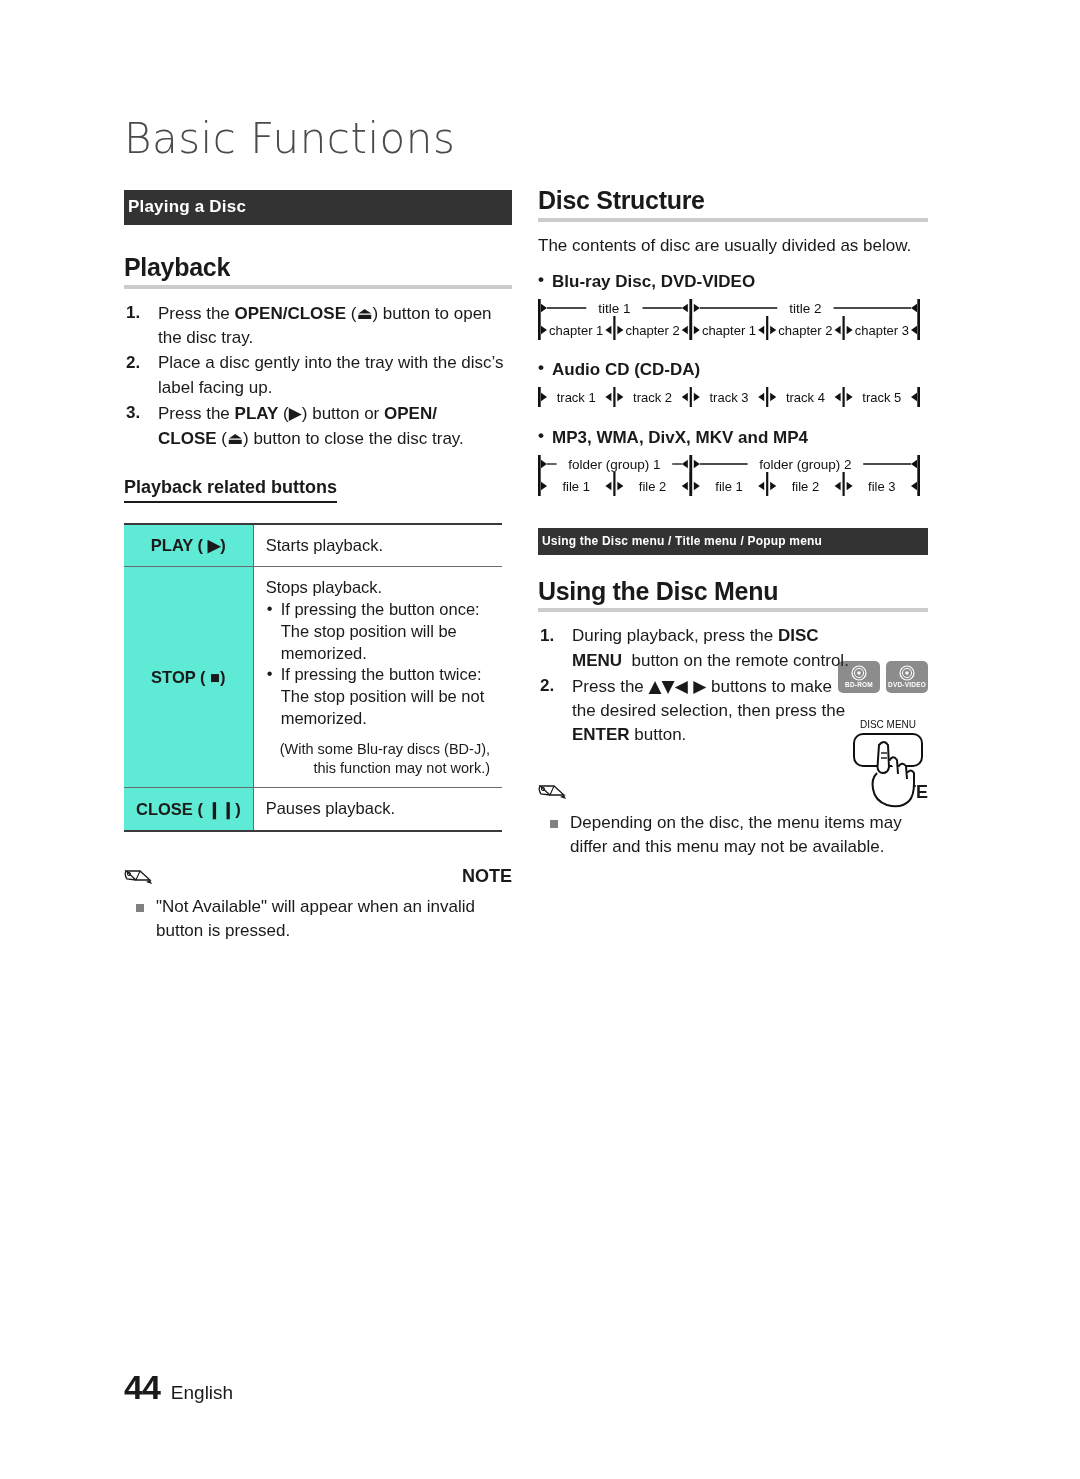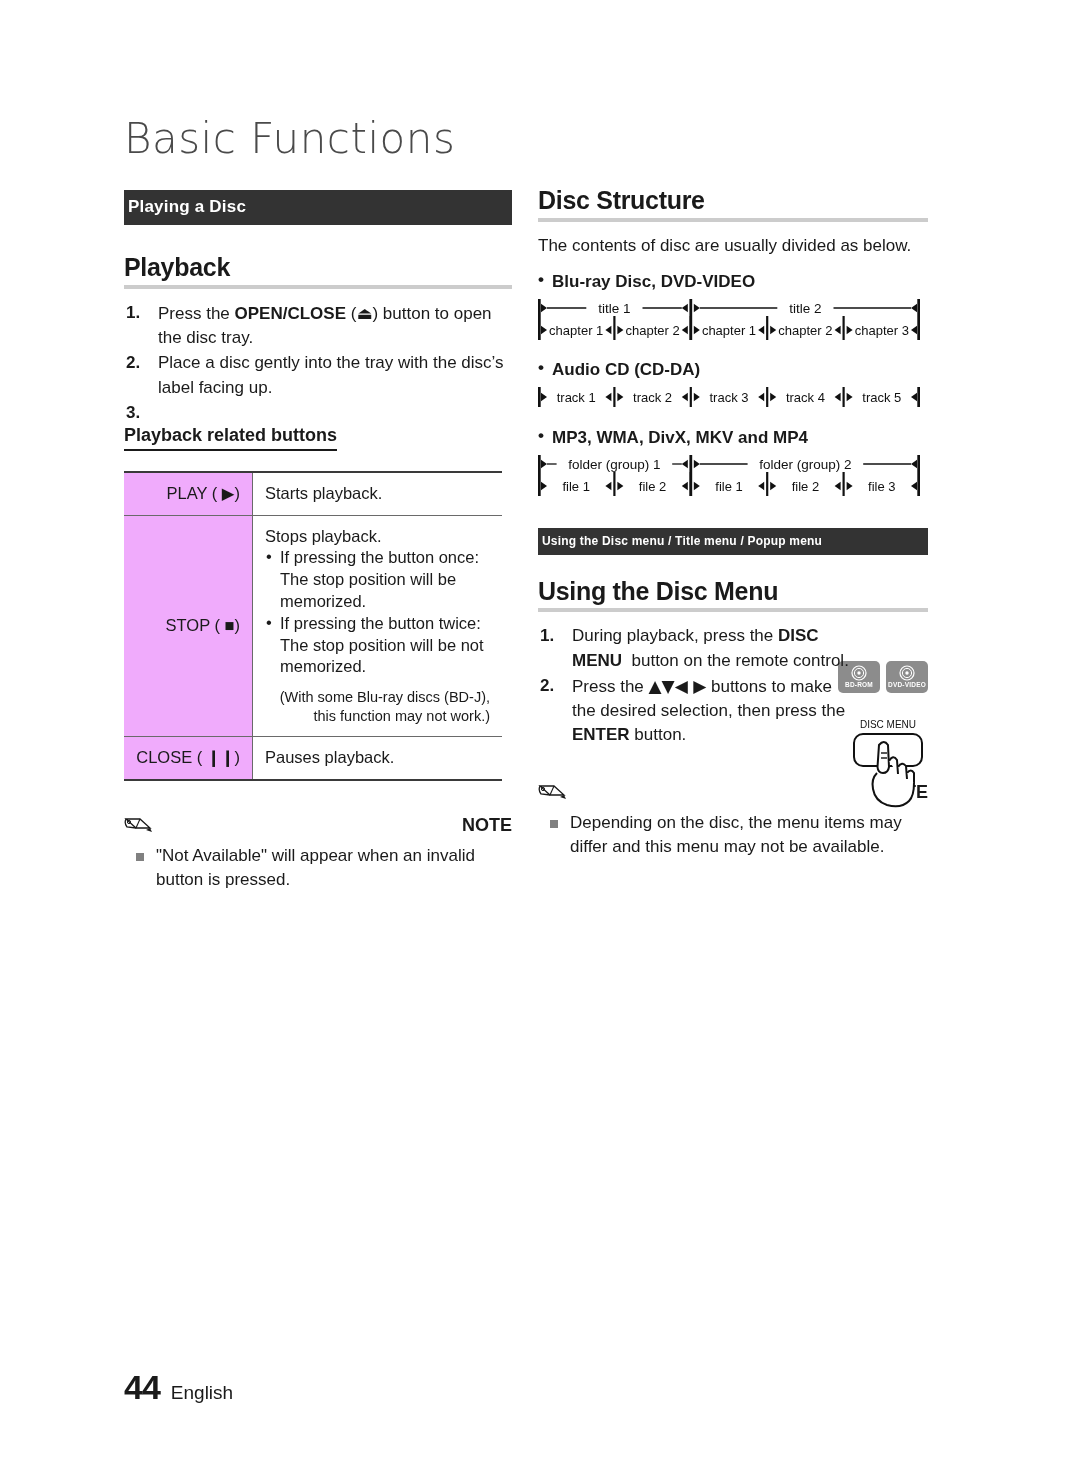--- a/index.html
+++ b/index.html
@@ -122,24 +122,24 @@
     vertical-align: middle;
     padding: 10px 12px;
     border-top: 2px solid #3a3a3a;
     border-bottom: 2px solid #3a3a3a;
   }
   table.btn-table tr:not(:last-child) td { border-bottom: none; }
   table.btn-table tr:not(:first-child) td { border-top: 1.5px solid #6a6a6a; }
   table.btn-table tr:first-child td { border-top: 2.5px solid #3a3a3a; }
   table.btn-table tr:last-child td { border-bottom: 2.5px solid #3a3a3a; }
   td.key {
-    background: #f0abfc;
+    background: #5eead4;
     width: 104px;
-    text-align: right;
-    font-weight: normal;
+    text-align: center;
+    font-weight: bold;
     border-right: 1.5px solid #6a6a6a;
     white-space: nowrap;
   }
   td.desc {
     background: #ffffff;
     line-height: 1.32;
   }
   td.desc .lead { margin: 0; }
   ul.sub {
     list-style: none;
@@ -306,21 +306,21 @@
     <div class="banner">Playing a Disc</div>
 
     <div style="height:28px"></div>
 
     <div class="h2">Playback</div>
     <div class="h2-rule"></div>
 
     <ol class="steps" id="left-steps">
         <li><span class="num">1.</span><span>Press the <b>OPEN/CLOSE</b> (<span class="glyph">⏏</span>) button to open the disc tray.</span></li>
         <li><span class="num">2.</span><span>Place a disc gently into the tray with the disc’s label facing up.</span></li>
-        <li><span class="num">3.</span></li>
+        <li><span class="num">3.</span><span>Press the <b>PLAY</b> (<span class="glyph">▶</span>) button or <b>OPEN/<br>CLOSE</b> (<span class="glyph">⏏</span>) button to close the disc tray.</span></li>
       </ol>
 
     <div><span class="h3">Playback related buttons</span></div>
 
     <table class="btn-table">
       <tbody id="btn-table-body">
           <tr>
             <td class="key">PLAY ( ▶)</td>
             <td class="desc">
               <p class="lead">Starts playback.</p>

